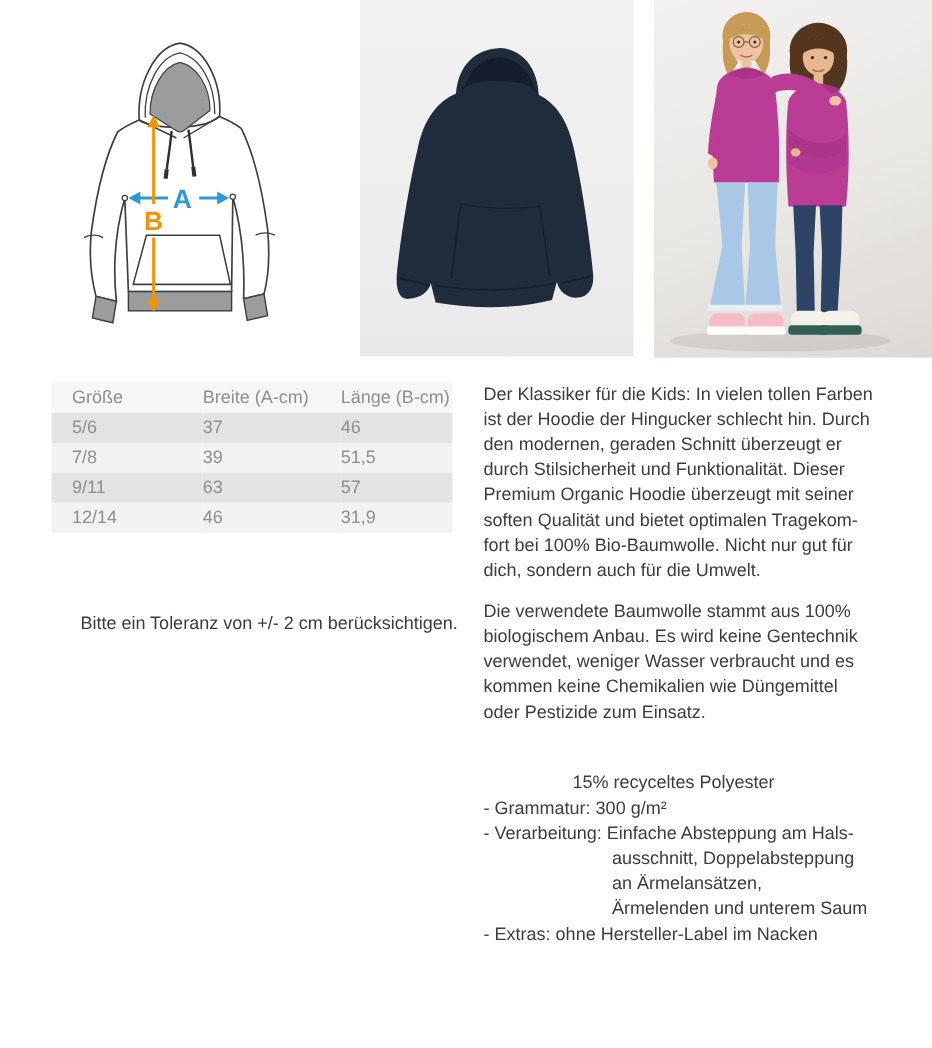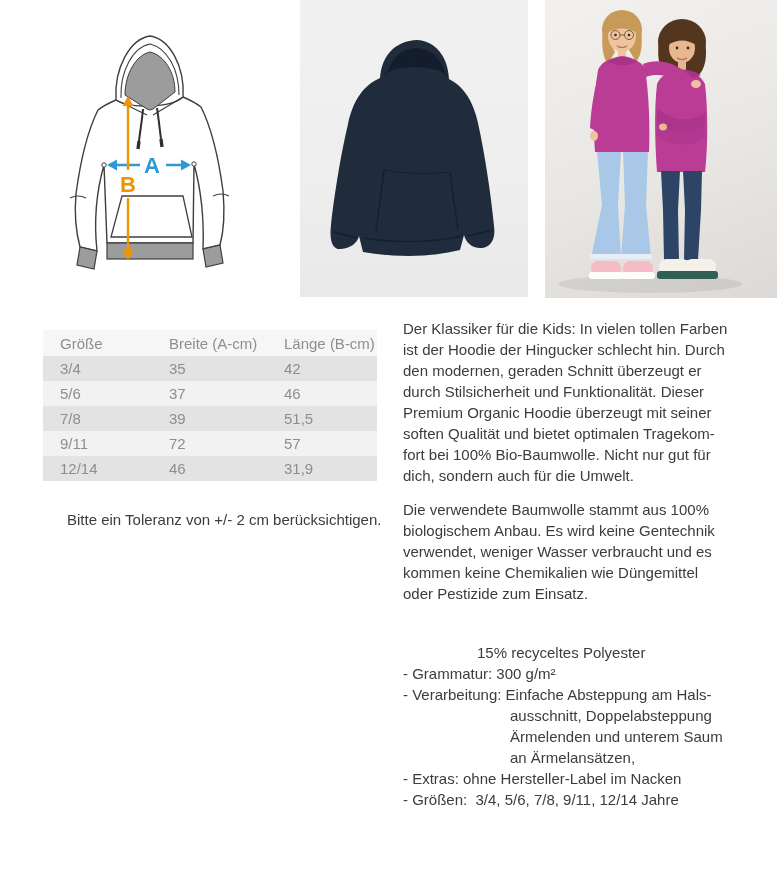--- a/index.html
+++ b/index.html
@@ -9,21 +9,21 @@
   
   .tile{position:absolute;margin:0;padding:0;}
   .tile-diagram{left:40px;top:8px;width:250px;height:292px;background:#ffffff;}
   .tile-product{left:300px;top:0;width:228px;height:297px;
                 background:linear-gradient(180deg,#f1f1f1 0%,#eeeeee 60%,#e9e9e9 100%);}
   .tile-models{left:545px;top:0;width:232px;height:298px;
                background:linear-gradient(160deg,#f2f1ef 0%,#e9e7e4 55%,#dcd9d6 100%);}
   .tile svg{display:block;}
 
   
-  .table-wrap{position:absolute;left:43px;top:330px;}
+  .table-wrap{position:absolute;left:43px;top:318px;}
   table.size-table{border-collapse:collapse;width:334px;font-size:15px;color:#8e8e8e;table-layout:fixed;}
   table.size-table th{font-weight:normal;text-align:left;background:#f6f6f6;height:26px;padding:0;}
   table.size-table td{height:25px;padding:0;}
   table.size-table th:nth-child(1),table.size-table td:nth-child(1){width:109px;padding-left:17px;}
   table.size-table th:nth-child(2),table.size-table td:nth-child(2){width:115px;}
   table.size-table th:nth-child(3),table.size-table td:nth-child(3){width:93px;}
   table.size-table tbody tr:nth-child(odd){background:#e3e3e3;}
   table.size-table tbody tr:nth-child(even){background:#f2f2f2;}
 
   .tolerance{position:absolute;left:42px;top:496px;font-size:15px;color:#3c3c3c;margin-left:25px;}
@@ -202,37 +202,32 @@
     <table class="size-table">
       <thead>
         <tr>
           <th>Größe</th>
           <th>Breite (A-cm)</th>
           <th>Länge (B-cm)</th>
         </tr>
       </thead>
       <tbody>
           <tr>
-            <td>3/4</td>
-            <td>35</td>
-            <td>42</td>
-          </tr>
-          <tr>
             <td>5/6</td>
             <td>37</td>
             <td>46</td>
           </tr>
           <tr>
             <td>7/8</td>
             <td>39</td>
             <td>51,5</td>
           </tr>
           <tr>
             <td>9/11</td>
-            <td>72</td>
+            <td>63</td>
             <td>57</td>
           </tr>
           <tr>
             <td>12/14</td>
             <td>46</td>
             <td>31,9</td>
           </tr>
         </tbody>
     </table>
   </div>
@@ -251,20 +246,19 @@
     <p>Die verwendete Baumwolle stammt aus 100%
 biologischem Anbau. Es wird keine Gentechnik
 verwendet, weniger Wasser verbraucht und es
 kommen keine Chemikalien wie Düngemittel
 oder Pestizide zum Einsatz.</p>
     <div class="spec-list">
         <div class="spec-line indent-1">15% recyceltes Polyester</div>
         <div class="spec-line indent-0">- Grammatur: 300 g/m²</div>
         <div class="spec-line indent-0">- Verarbeitung: Einfache Absteppung am Hals-</div>
         <div class="spec-line indent-2">ausschnitt, Doppelabsteppung</div>
+        <div class="spec-line indent-2">an Ärmelansätzen,</div>
         <div class="spec-line indent-2">Ärmelenden und unterem Saum</div>
-        <div class="spec-line indent-2">an Ärmelansätzen,</div>
         <div class="spec-line indent-0">- Extras: ohne Hersteller-Label im Nacken</div>
-        <div class="spec-line indent-0">- Größen:  3/4, 5/6, 7/8, 9/11, 12/14 Jahre</div>
       </div>
   </div>
 
 </div>
 
 </body></html>

